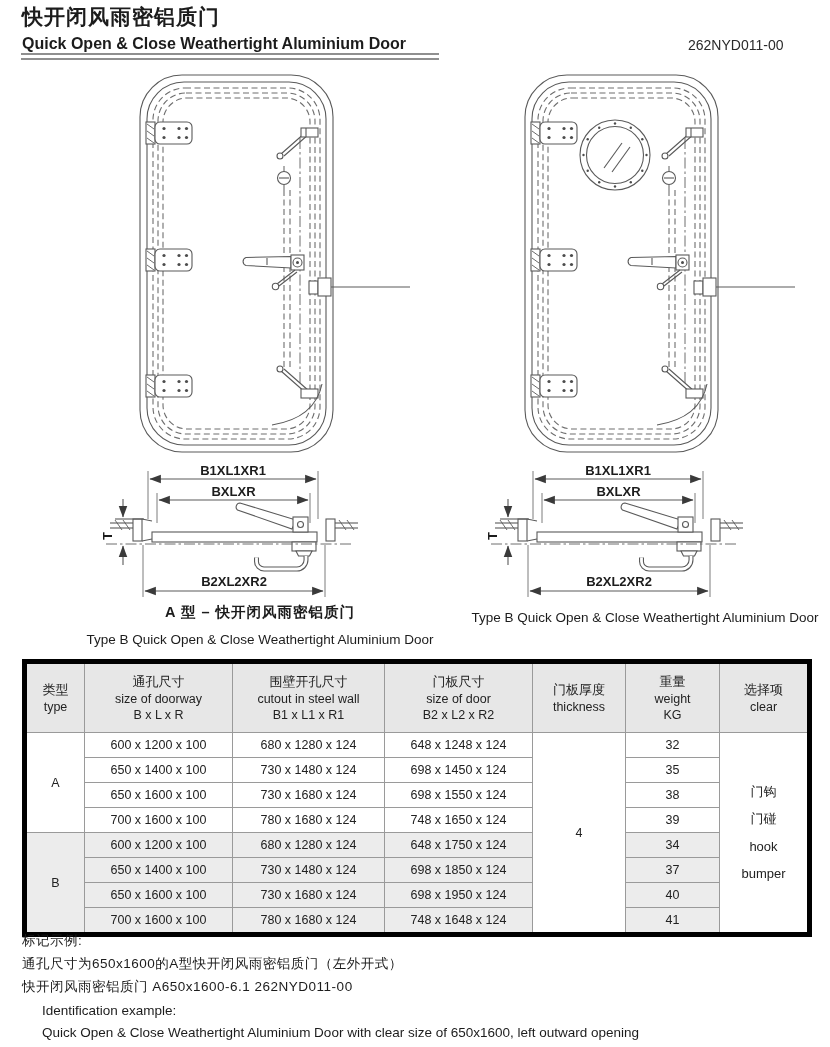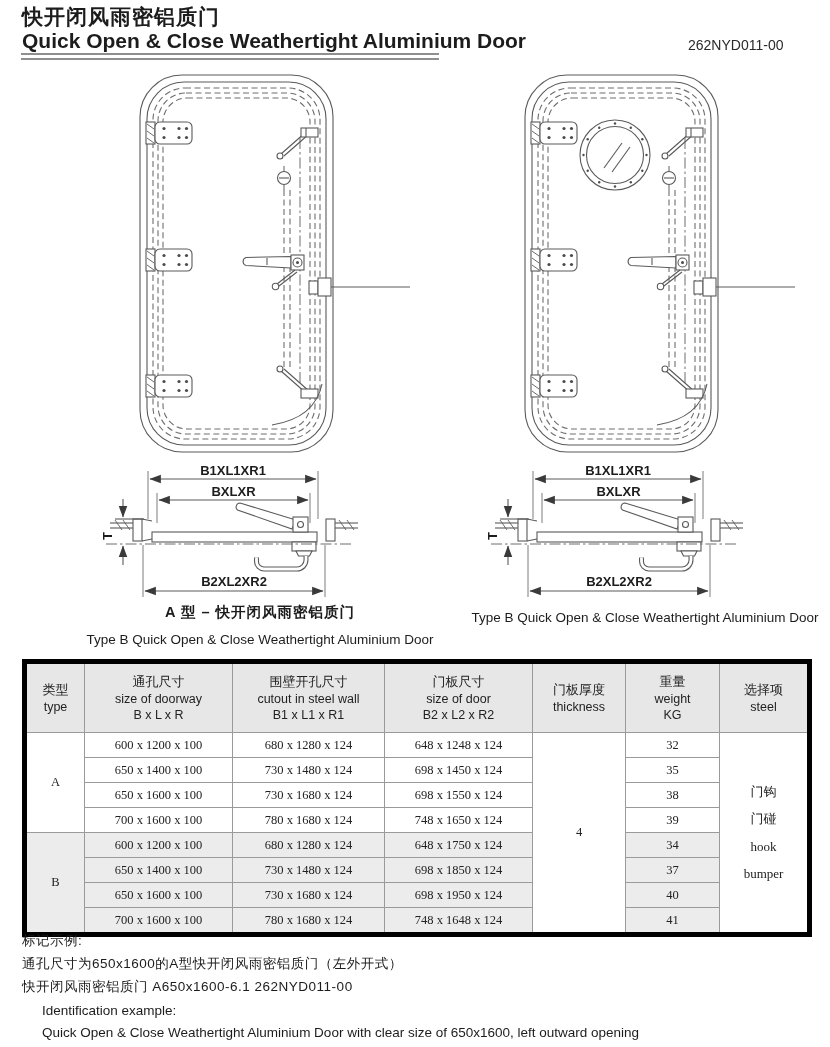--- a/index.html
+++ b/index.html
@@ -2,21 +2,21 @@
 <html><head>
 <meta charset="utf-8">
 <style>
   html,body{margin:0;padding:0;background:#fff;}
   .page{
     position:relative;width:830px;height:1047px;background:#fff;overflow:hidden;
     font-family:"Liberation Sans","DejaVu Sans",sans-serif;color:#1c1c1c;
   }
   
   .t-zh{position:absolute;left:22px;top:3px;font-size:21px;font-weight:bold;letter-spacing:1px;}
-  .t-en{position:absolute;left:22px;top:29px;font-size:21px;font-weight:bold;}
+  .t-en{position:absolute;left:22px;top:35px;font-size:16px;font-weight:bold;}
   .rule{position:absolute;left:21px;top:53px;width:418px;height:3px;
         border-top:2px solid #8f8f8f;border-bottom:2px solid #8f8f8f;}
   .code{position:absolute;left:688px;top:37px;font-size:14px;color:#2a2a2a;}
   
   .fig{position:absolute;top:72px;width:320px;}
   .fig-a{left:100px;}
   .fig-b{left:485px;}
   .fig svg{display:block;}
   .cap{width:360px;margin-left:-20px;text-align:center;line-height:1.5;}
   .cap-zh{font-size:14.5px;font-weight:bold;letter-spacing:1px;}
@@ -31,21 +31,21 @@
   .dot{fill:#4c4c4c;}
   .hookA{stroke:#5a5a5a;stroke-width:5;fill:none;}
   .hookB{stroke:#fff;stroke-width:2.8;fill:none;}
   .dim{font-size:13px;font-weight:bold;fill:#1c1c1c;text-anchor:middle;}
   
   .spec{position:absolute;left:22px;top:659px;border-collapse:collapse;table-layout:fixed;
         width:785px;font-size:12.5px;color:#222;}
   .spec th,.spec td{border:1px solid #9a9a9a;text-align:center;vertical-align:middle;padding:0 2px;}
   .spec{border:5px solid #000000;}
   .spec thead th{background:#e7e7e7;font-weight:normal;height:68px;}
-  .spec tbody td{height:24px;font-family:Liberation Serif, serif;}
+  .spec tbody td{height:24px;}
   .h-zh{font-size:13px;}
   .h-en{font-size:12.5px;line-height:1.3;}
   .g{background:#ececec;}
   .opt-cell div{line-height:2.1;font-size:13px;}
   
   .notes{position:absolute;left:22px;top:932px;font-size:13.5px;line-height:1.35;color:#1c1c1c;}
   .n-zh{margin-bottom:5px;letter-spacing:0.5px;}
   .n-en{margin-bottom:4px;margin-left:20px;}
 </style>
 </head>
@@ -253,21 +253,21 @@
           <div class="h-zh">门板厚度</div>
           <div class="h-en">thickness</div>
         </th>
         <th>
           <div class="h-zh">重量</div>
           <div class="h-en">weight</div>
           <div class="h-en">KG</div>
         </th>
         <th>
           <div class="h-zh">选择项</div>
-          <div class="h-en">steel</div>
+          <div class="h-en">clear</div>
         </th>
       </tr>
     </thead>
     <tbody>
       <tr>
         <td rowspan="4">A</td>
         <td>600 x 1200 x 100</td>
         <td>680 x 1280 x 124</td>
         <td>648 x 1248 x 124</td>
         <td rowspan="8">4</td>

